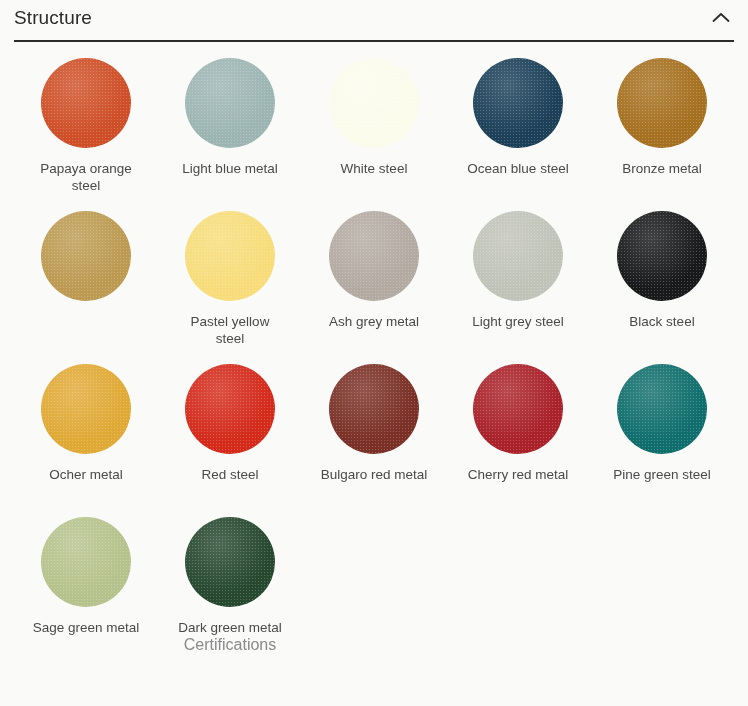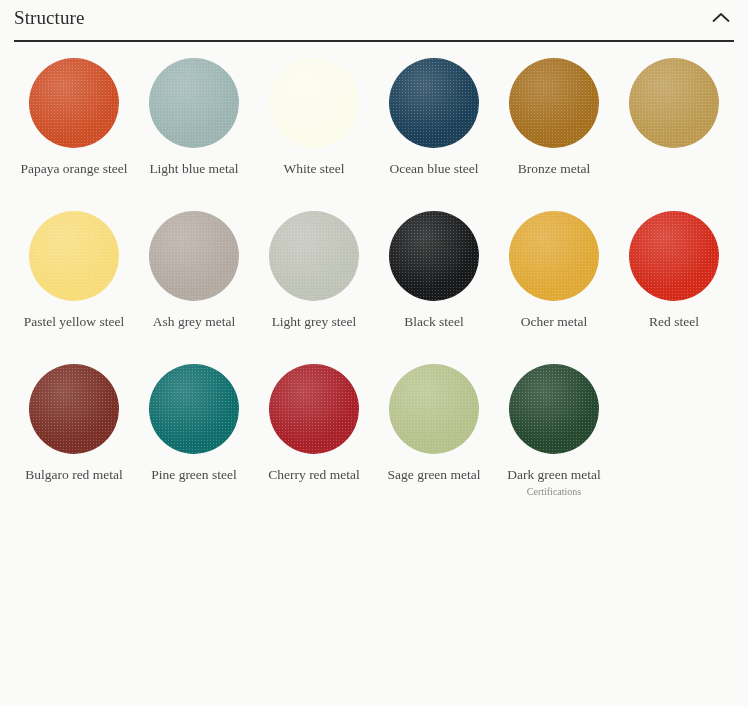--- a/index.html
+++ b/index.html
@@ -15,21 +15,20 @@
     color: #3f3f3f;
     overflow: hidden;
   }
 
   .panel {
     width: 748px;
     height: 706px;
     background: #fafaf8;
     box-sizing: border-box;
     position: relative;
-    font-family: Liberation Serif, serif;
   }
 
   
   .panel-header {
     display: flex;
     align-items: center;
     justify-content: space-between;
     padding: 0 14px 0 14px;
     height: 36px;
     box-sizing: border-box;
@@ -57,21 +56,21 @@
 
   .header-rule {
     height: 2px;
     background: #2b2b2b;
     margin: 4px 14px 0 14px;
   }
 
   
   .swatch-grid {
     display: grid;
-    grid-template-columns: repeat(6, 1fr);
+    grid-template-columns: repeat(5, 1fr);
     column-gap: 0;
     row-gap: 0;
     padding: 16px 14px 0 14px;
     box-sizing: border-box;
   }
 
   .swatch-cell {
     display: flex;
     flex-direction: column;
     align-items: center;
@@ -117,21 +116,21 @@
     font-size: 13.5px;
     line-height: 17px;
     color: #4a4a4a;
     text-align: center;
     max-width: 108px;
     font-weight: 400;
   }
 
   .swatch-sublabel {
     margin-top: 2px;
-    font-size: 10px;
+    font-size: 16px;
     line-height: 14px;
     color: #8a8a8a;
     text-align: center;
     font-weight: 400;
   }
 </style>
 </head>
 <body>
 
 <div class="panel">
@@ -193,26 +192,26 @@
       </div>
       <div class="swatch-cell">
         <div class="swatch-disc tex sheen" style="background: rgb(211, 42, 26);"></div>
         <div class="swatch-label">Red steel</div>
       </div>
       <div class="swatch-cell">
         <div class="swatch-disc tex sheen" style="background: rgb(122, 48, 38);"></div>
         <div class="swatch-label">Bulgaro red metal</div>
       </div>
       <div class="swatch-cell">
+        <div class="swatch-disc tex sheen" style="background: rgb(169, 33, 41);"></div>
+        <div class="swatch-label">Cherry red metal</div>
+      </div>
+      <div class="swatch-cell">
         <div class="swatch-disc tex sheen" style="background: rgb(15, 110, 108);"></div>
         <div class="swatch-label">Pine green steel</div>
-      </div>
-      <div class="swatch-cell">
-        <div class="swatch-disc tex sheen" style="background: rgb(169, 33, 41);"></div>
-        <div class="swatch-label">Cherry red metal</div>
       </div>
       <div class="swatch-cell">
         <div class="swatch-disc tex sheen" style="background: rgb(182, 194, 140);"></div>
         <div class="swatch-label">Sage green metal</div>
       </div>
       <div class="swatch-cell">
         <div class="swatch-disc tex sheen" style="background: rgb(38, 72, 47);"></div>
         <div class="swatch-label">Dark green metal</div>
         <div class="swatch-sublabel">Certifications</div>
       </div>

